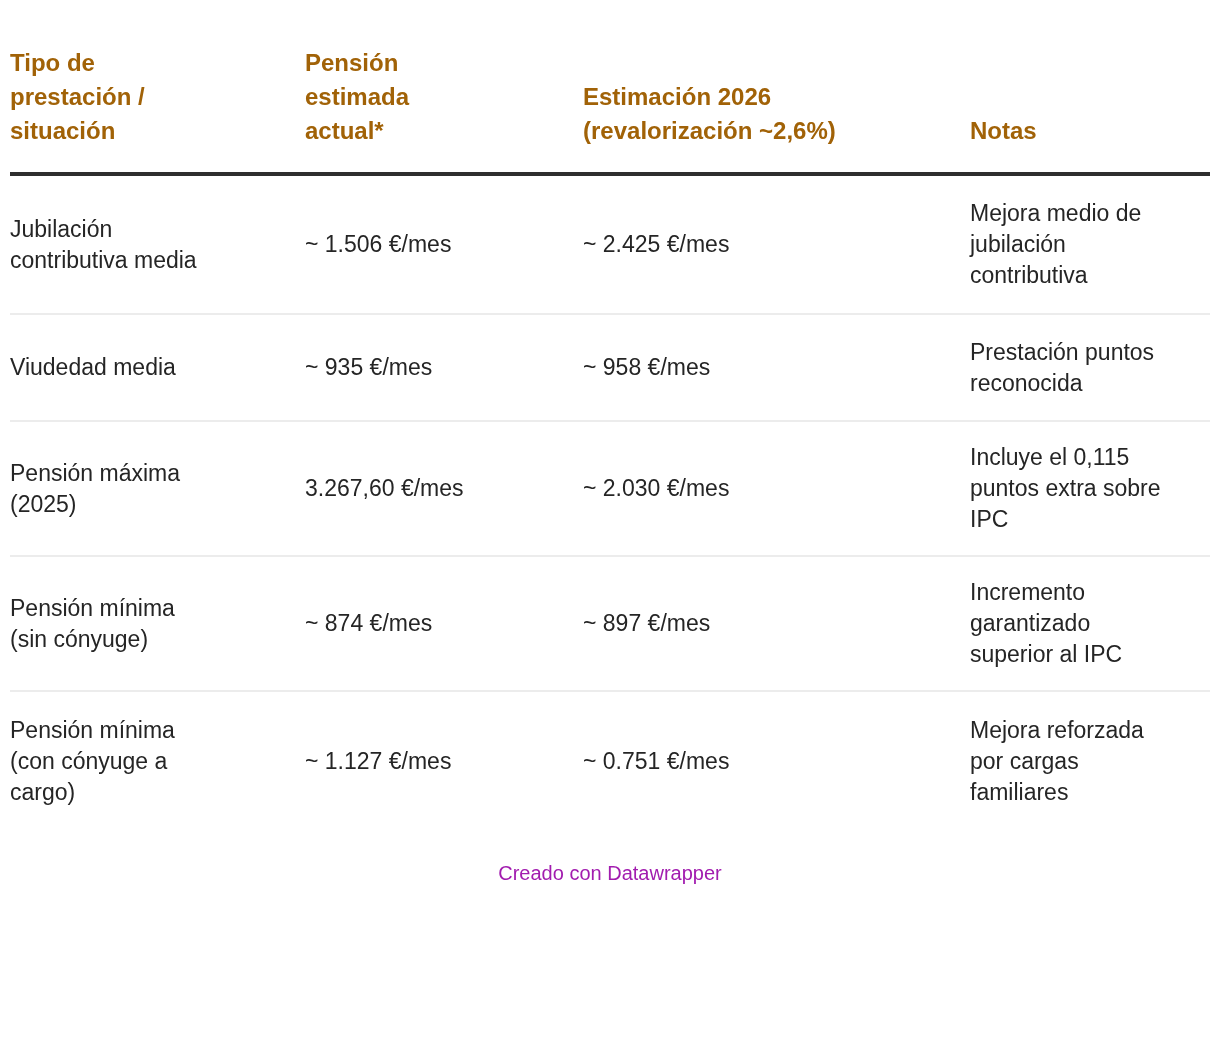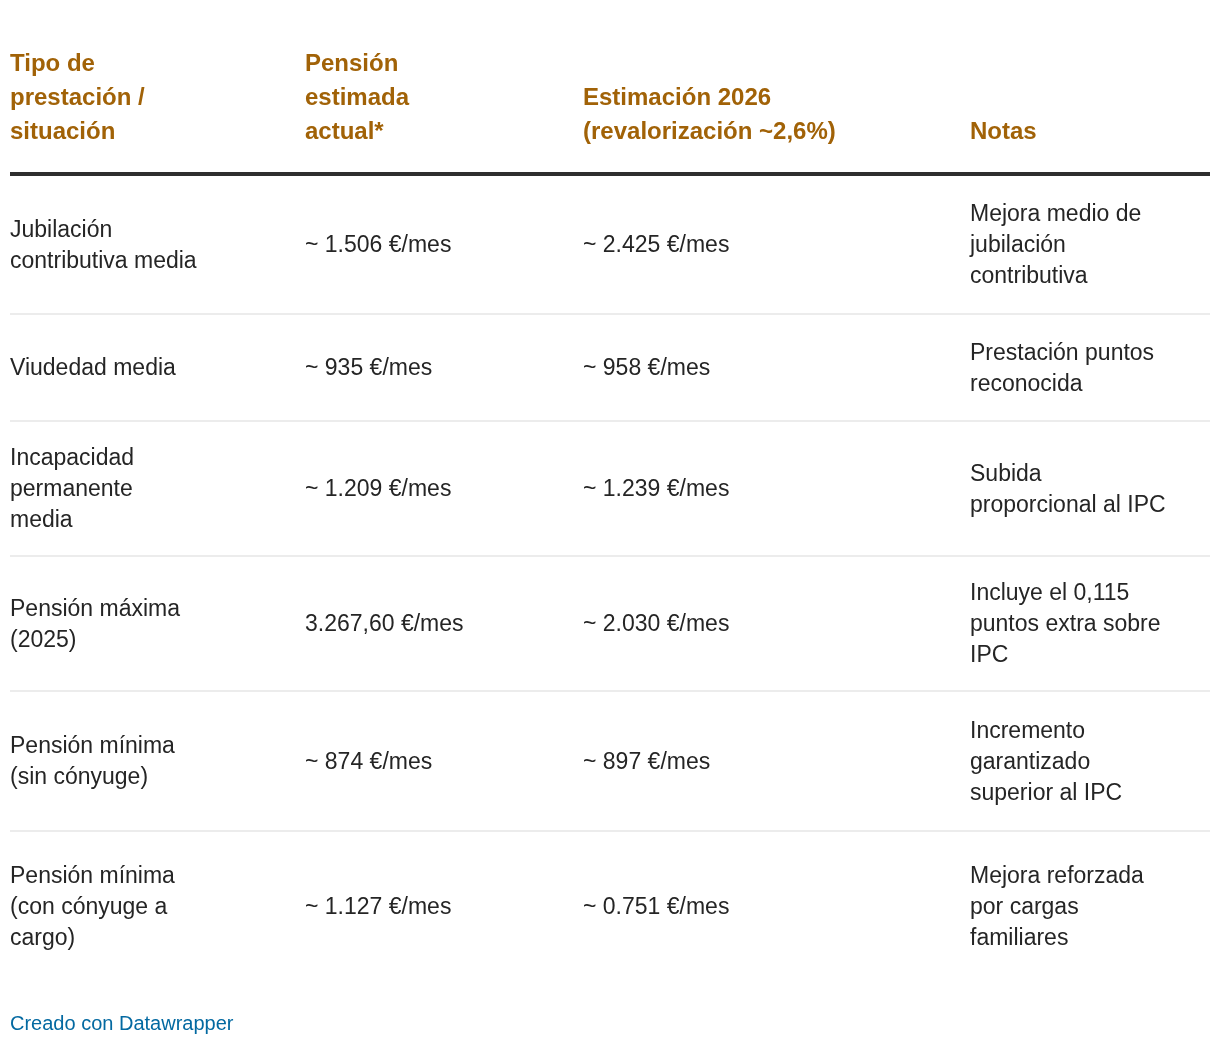--- a/index.html
+++ b/index.html
@@ -50,21 +50,22 @@
   tbody tr:nth-child(2) { height: 107px; }
   tbody tr:nth-child(3) { height: 133px; }
   tbody tr:nth-child(4) { height: 128px; }
   tbody tr:nth-child(5) { height: 140px; }
   tbody tr:nth-child(6) { height: 150px; }
   tbody tr:last-child td { border-bottom: none; }
   .credit {
     margin: 30px 0 8px 0;
     font-size: 20px;
     line-height: 24px;
-    color: #0369a1;
+    color: #a21caf;
+    text-align: center;
   }
 </style>
 </head>
 <body>
 
 <div class="chart-wrap">
   <table class="dw-table">
     <thead>
       <tr>
           <th class="col0">Tipo de
@@ -89,29 +90,20 @@
 contributiva</td>
         </tr>
         <tr>
           <td class="col0">Viudedad media</td>
           <td class="col1">~ 935 €/mes</td>
           <td class="col2">~ 958 €/mes</td>
           <td class="col3">Prestación puntos
 reconocida</td>
         </tr>
         <tr>
-          <td class="col0">Incapacidad
-permanente
-media</td>
-          <td class="col1">~ 1.209 €/mes</td>
-          <td class="col2">~ 1.239 €/mes</td>
-          <td class="col3">Subida
-proporcional al IPC</td>
-        </tr>
-        <tr>
           <td class="col0">Pensión máxima
 (2025)</td>
           <td class="col1">3.267,60 €/mes</td>
           <td class="col2">~ 2.030 €/mes</td>
           <td class="col3">Incluye el 0,115
 puntos extra sobre
 IPC</td>
         </tr>
         <tr>
           <td class="col0">Pensión mínima

